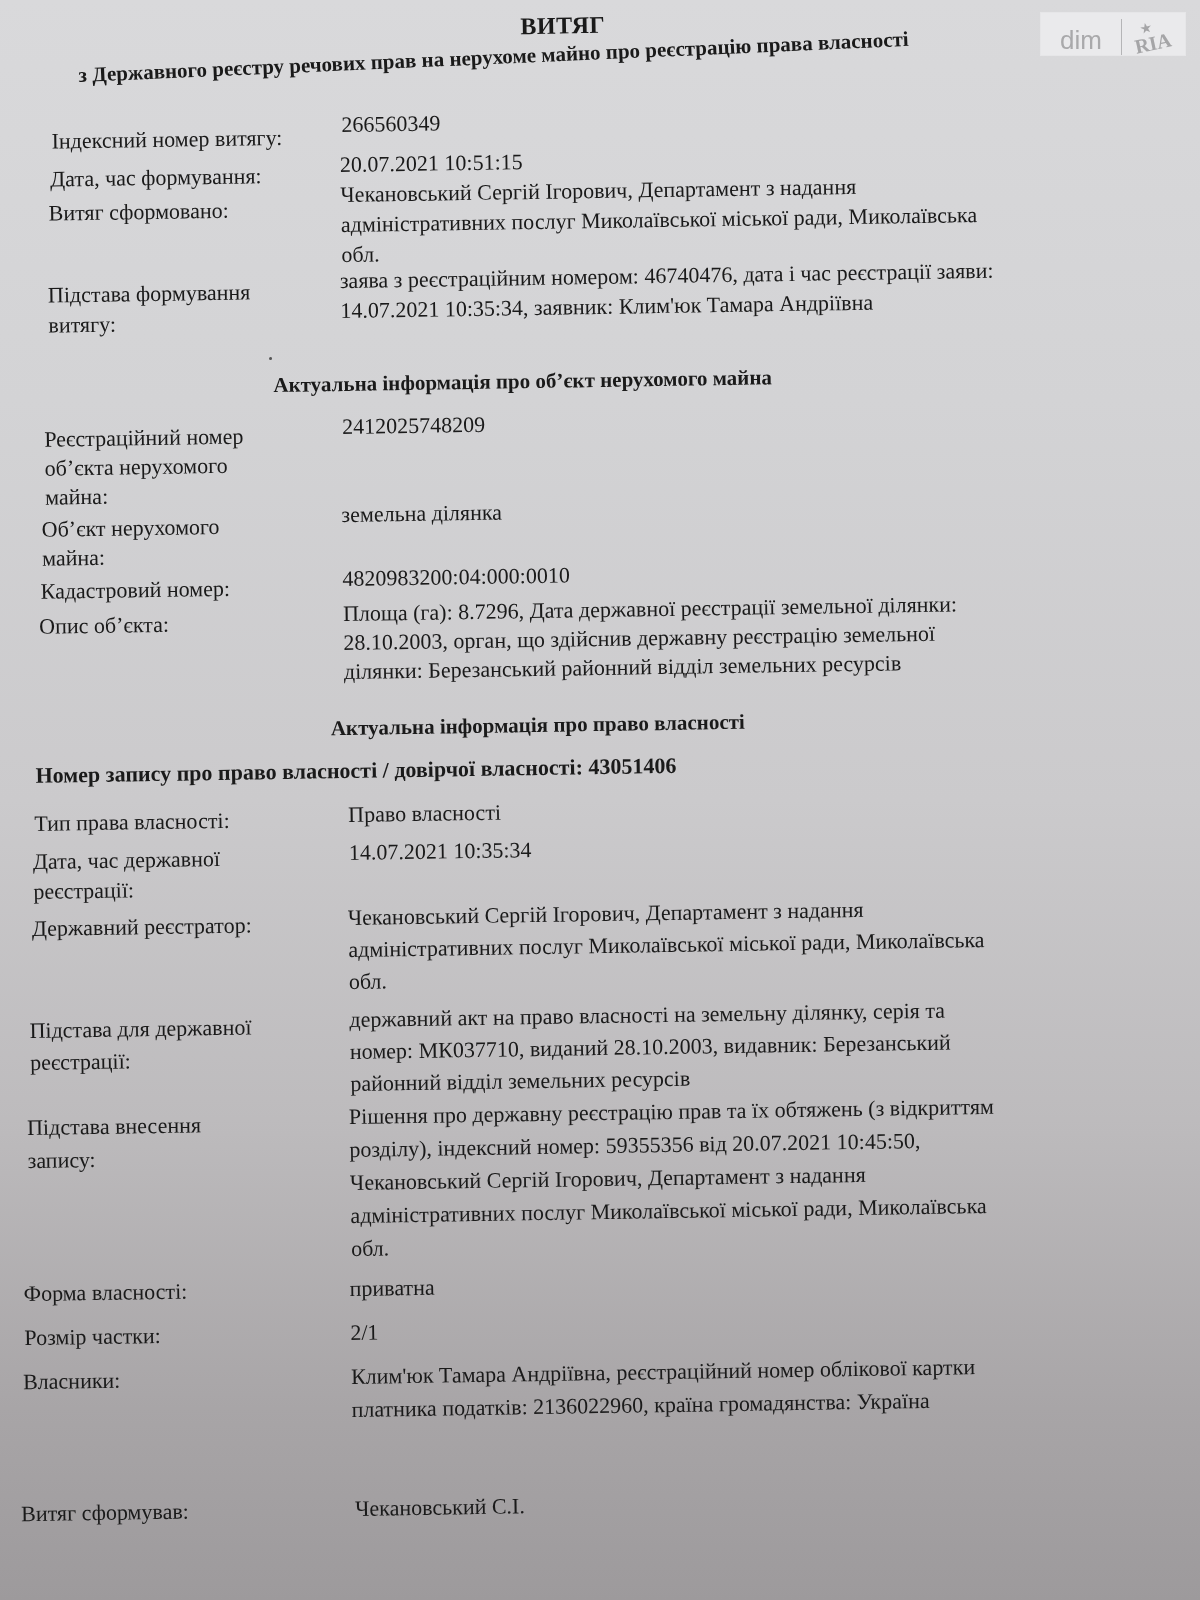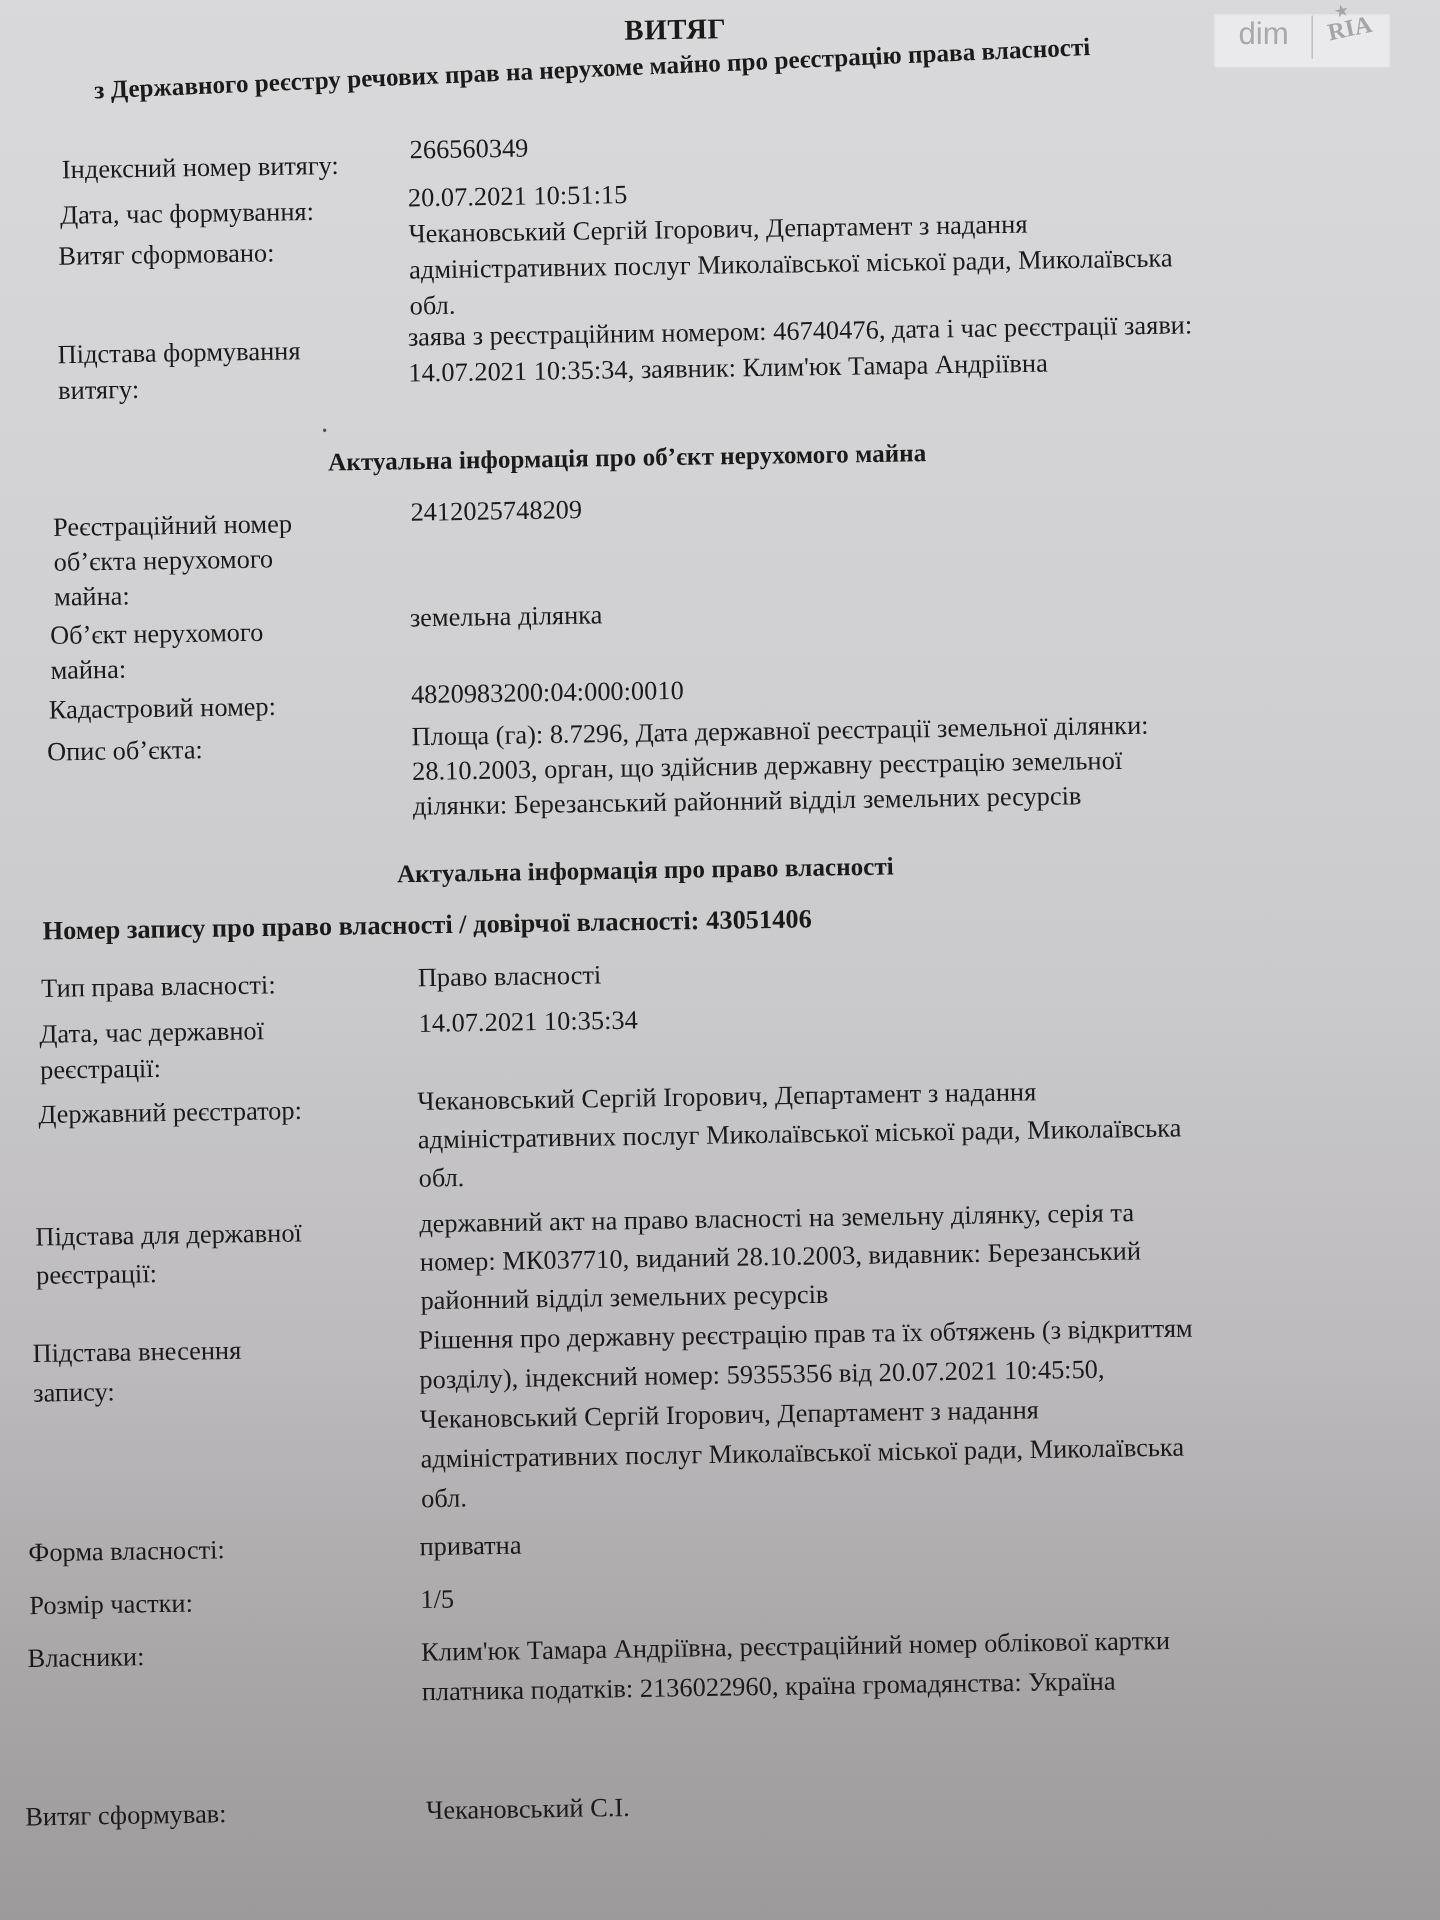--- a/index.html
+++ b/index.html
@@ -58,25 +58,25 @@
       flex: 0 0 auto;
       white-space: normal;
     }
     .value {
       flex: 0 0 auto;
     }
     .value .line { display: block; white-space: nowrap; }
     .label .line { display: block; white-space: nowrap; }
     .watermark {
       position: absolute;
-      left: 1012px; top: 12px;
+      left: 1040px; top: 12px;
       width: 144px; height: 42px;
       background: rgba(236,236,238,0.92);
       display: flex;
-      align-items: flex-start;
+      align-items: flex-end;
       border: 1px solid #e6e6e8;
     }
     .wm-dim {
       font-family: "Liberation Sans", sans-serif;
       font-size: 26px;
       color: #a9a9ab;
       width: 80px;
       text-align: center;
       line-height: 30px;
     }
@@ -249,21 +249,21 @@
       </div>
     <div class="value">
         <span class="line">приватна</span>
       </div>
   </div>
   <div class="row" style="left:16px; top:1312px; line-height:33px;">
     <div class="label" style="width:326px;">
         <span class="line">Розмір частки:</span>
       </div>
     <div class="value">
-        <span class="line">1/5</span>
+        <span class="line">2/1</span>
       </div>
   </div>
   <div class="row" style="left:14px; top:1356px; line-height:33px;">
     <div class="label" style="width:328px;">
         <span class="line">Власники:</span>
       </div>
     <div class="value">
       <span class="line">Клим'юк Тамара Андріївна, реєстраційний номер облікової картки</span>
       <span class="line">платника податків: 2136022960, країна громадянства: Україна</span>
     </div>

